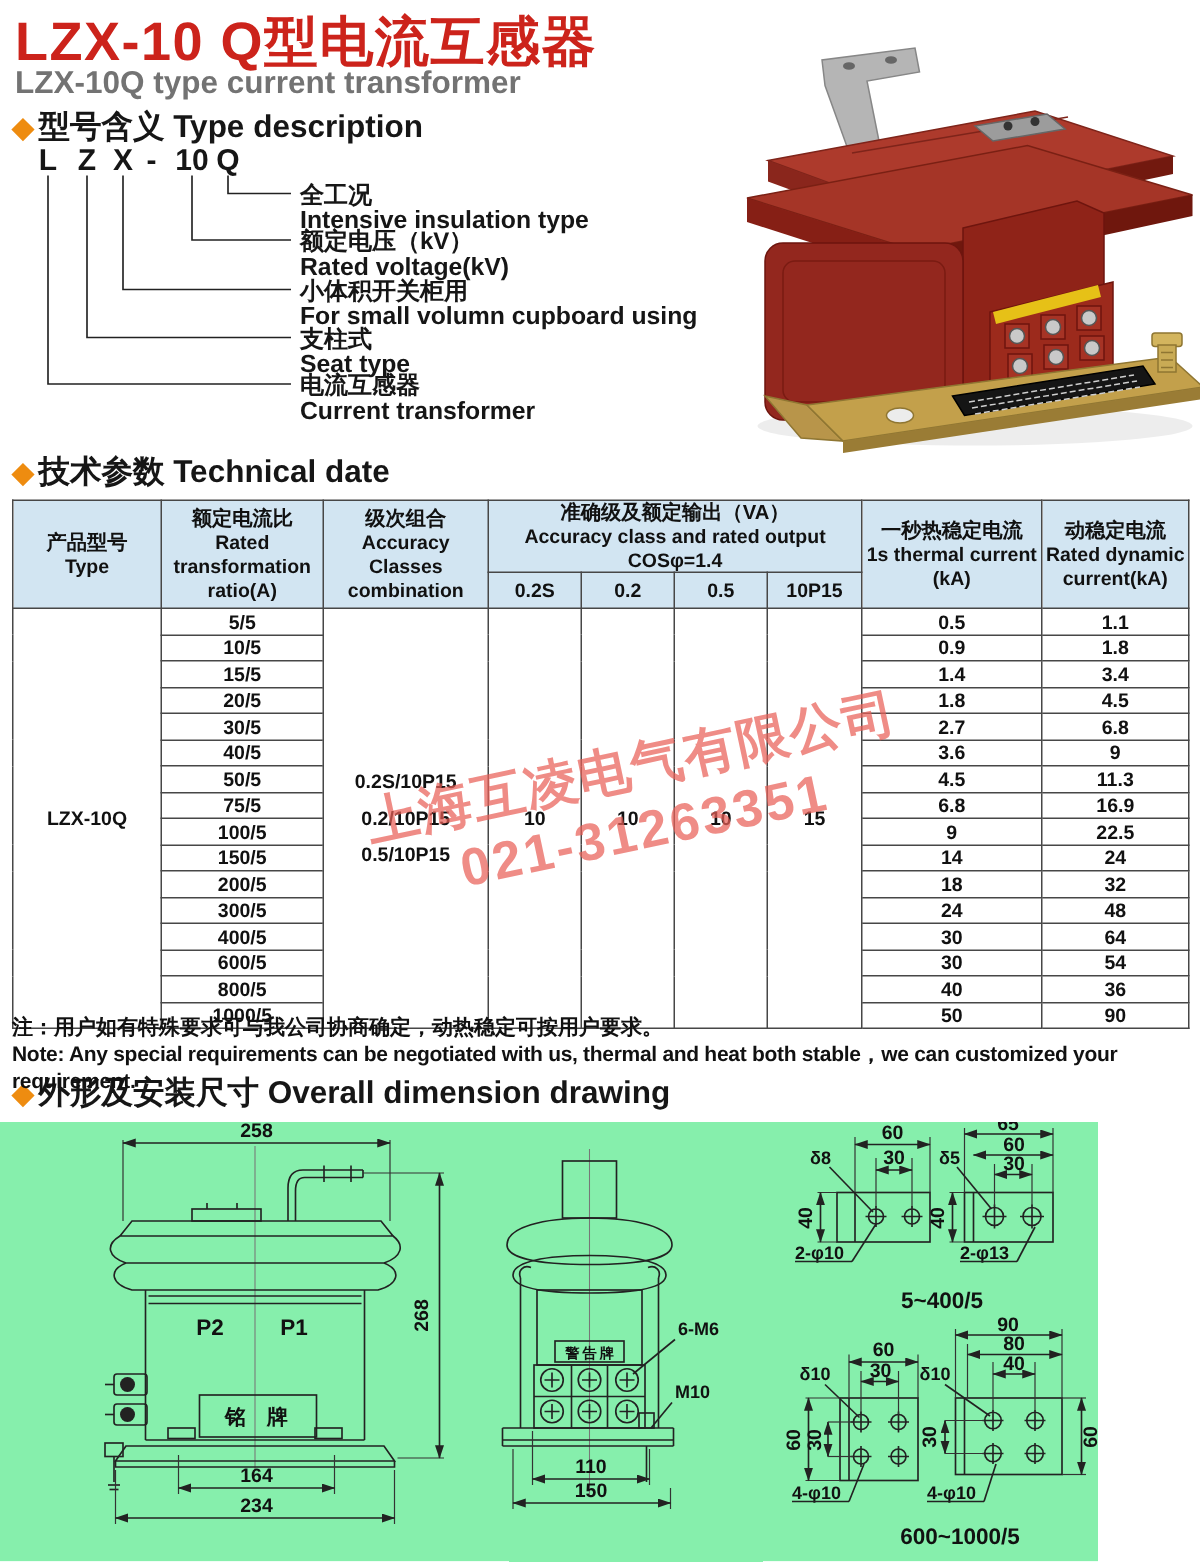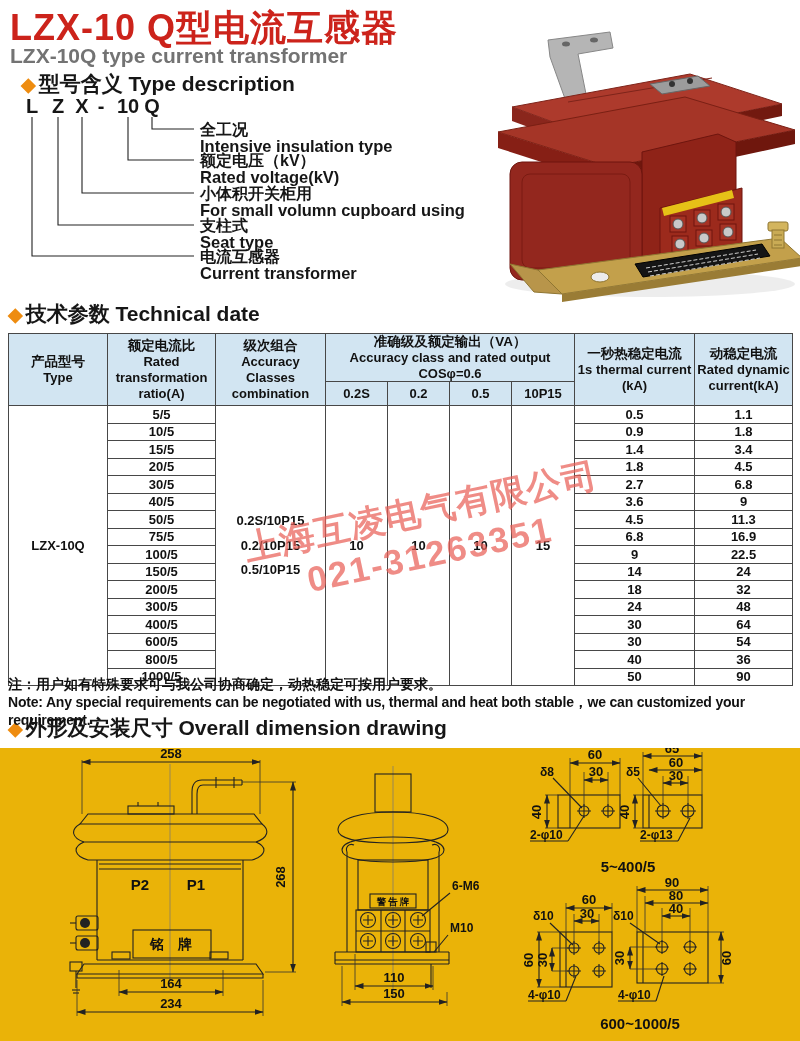--- a/index.html
+++ b/index.html
@@ -31,31 +31,31 @@
   #tech-table .zh{font-size:13.5px;}
   .combo-cell div{line-height:1.9;}
   #watermark{left:200px;top:488px;width:450px;text-align:center;transform:rotate(-12deg);
              color:rgba(233,95,88,0.72);font-weight:bold;pointer-events:none;z-index:5;}
   #watermark .w1{font-size:35px;letter-spacing:1px;white-space:nowrap;}
   #watermark .w2{font-size:35px;letter-spacing:2px;}
   
   #note-zh{left:8px;top:676px;font-size:14px;font-weight:bold;}
   #note-en{left:8px;top:694px;font-size:14px;font-weight:bold;letter-spacing:-0.2px;}
   
-  #draw-bg{left:0;top:748px;width:800px;height:293px;background:#eab308;}
+  #draw-bg{left:0;top:748px;width:732px;height:293px;background:#86efac;}
 </style>
 </head>
 <body>
 
 <div id="page">
 
   <div class="abs" id="title-zh">LZX-10 Q型电流互感器</div>
   <div class="abs" id="title-en">LZX-10Q  type current transformer</div>
 
-  <div class="abs sec-head" style="left:21px;top:70px;">
+  <div class="abs sec-head" style="left:8px;top:70px;">
     <span class="diamond">◆</span><span>型号含义</span>
     <span>Type description</span>
   </div>
 
   <svg class="abs" style="left:10px;top:96px;" width="460" height="190">
     <text class="code-letter" x="22" y="17">L</text>
     <text class="code-letter" x="48" y="17">Z</text>
     <text class="code-letter" x="72" y="17">X</text>
     <text class="code-letter" x="91" y="17">-</text>
     <text class="code-letter" x="118" y="17">10</text>
@@ -169,21 +169,21 @@
       </th>
       <th rowspan="2">
         <div class="zh">级次组合</div>
         <div>Accuracy</div>
         <div>Classes</div>
         <div>combination</div>
       </th>
       <th colspan="4">
         <div class="zh">准确级及额定输出（VA）</div>
         <div>Accuracy class and rated output</div>
-        <div>COSφ=0.6</div>
+        <div>COSφ=1.4</div>
       </th>
       <th rowspan="2">
         <div class="zh">一秒热稳定电流</div>
         <div>1s thermal current</div>
         <div>(kA)</div>
       </th>
       <th rowspan="2">
         <div class="zh">动稳定电流</div>
         <div>Rated dynamic</div>
         <div>current(kA)</div>

